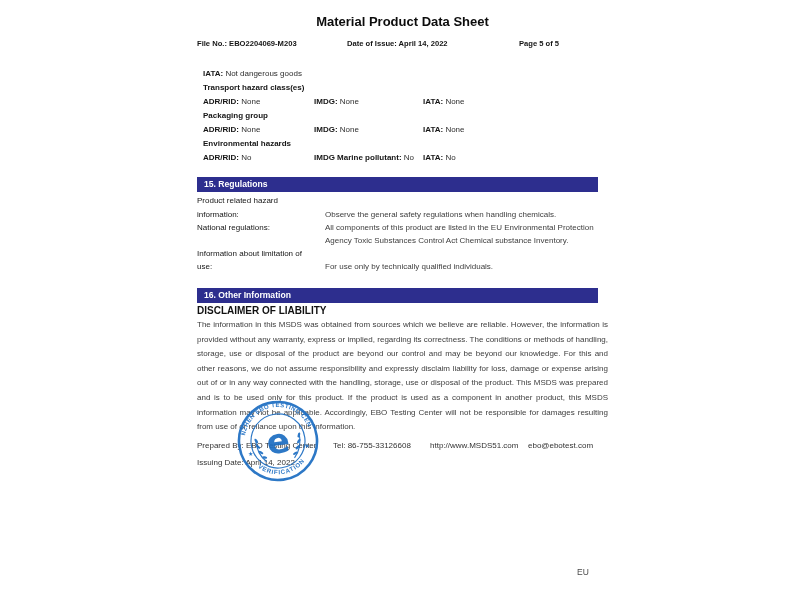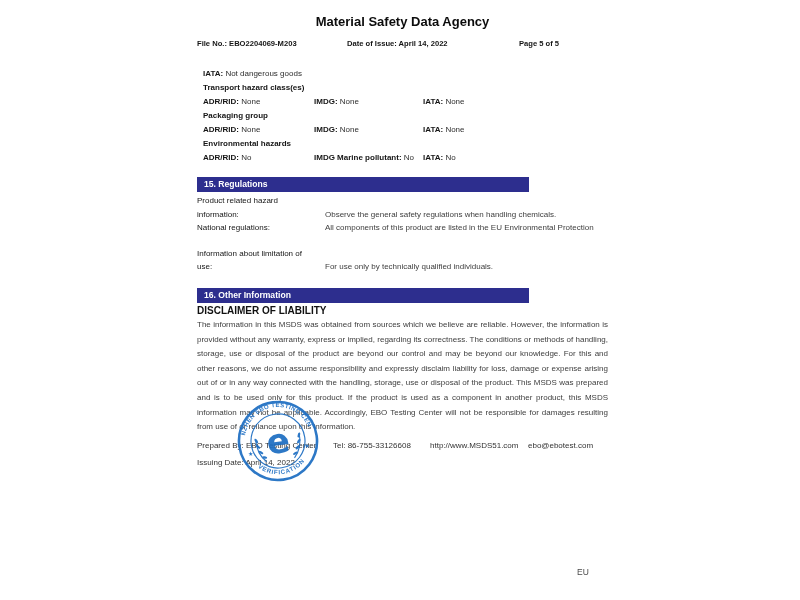--- a/index.html
+++ b/index.html
@@ -12,21 +12,21 @@
 
   .doc-title { left:197px; top:14px; width:411px; text-align:center;
                font-size:13px; font-weight:bold; color:#0c0c0c; }
 
   .meta { top:39px; font-size:7.6px; font-weight:bold; color:#151515; white-space:nowrap; }
   .meta-file { left:197px; } .meta-date { left:347px; } .meta-page { left:507px;padding-left:12px; }
 
   .line { left:197px; width:411px; font-size:8px; line-height:11px; white-space:nowrap; }
   .col2 { position:absolute; left:111px; } .col3 { position:absolute; left:220px; }
 
-  .secbar { left:197px; width:332px; height:15px; background:#2d2e8e;
+  .secbar { left:197px; width:401px; height:15px; background:#2d2e8e;
             color:#ffffff; font-size:8.6px; font-weight:bold; line-height:15px;
             padding-left:7px; white-space:nowrap; }
 
   .reg-label { left:197px; font-size:8px; font-weight:normal; color:#151515; white-space:nowrap; }
   .reg-value { left:325px; font-size:8px; color:#3d3d3d; white-space:nowrap; }
 
   .disc-head { left:197px; top:305px; font-size:10px; font-weight:bold; color:#111; }
   .disc-text { left:197px; top:318px; width:411px; font-size:8px; line-height:14.6px;
                text-align:justify; color:#3d3d3d; }
 
@@ -37,21 +37,21 @@
 
   .region { left:577px; top:567px; font-size:8.5px; color:#4a4a4a; }
 
   .stamp { left:228px; top:391px; width:100px; height:100px; opacity:0.92; }
 </style>
 </head>
 <body>
 
 <div class="sheet">
 
-  <div class="abs doc-title">Material Safety Data Agency</div>
+  <div class="abs doc-title">Material Product Data Sheet</div>
 
   <div class="abs meta meta-file">File No.: EBO2204069-M203</div>
   <div class="abs meta meta-date">Date of Issue: April 14, 2022</div>
   <div class="abs meta meta-page">Page 5 of 5</div>
 
   <div class="abs line" style="top:68px">
     <span class="b">IATA:</span>
     <span>Not dangerous goods</span>
   </div>
   <div class="abs line b" style="top:82px">Transport hazard class(es)</div>
@@ -72,20 +72,21 @@
     <span class="col3"><span class="b">IATA:</span> <span>No</span></span>
   </div>
   <div class="abs line b" style="top:138px">Environmental hazards</div>
 
   <div class="abs secbar" style="top:177px">15. Regulations</div>
   <div class="abs reg-label" style="top:196px">Product related hazard</div>
   <div class="abs reg-label" style="top:210px">information:</div>
   <div class="abs reg-value" style="top:210px">Observe the general safety regulations when handling chemicals.</div>
   <div class="abs reg-label" style="top:223px">National regulations:</div>
   <div class="abs reg-value" style="top:223px">All components of this product are listed in the EU Environmental Protection</div>
+  <div class="abs reg-value" style="top:236px">Agency Toxic Substances Control Act Chemical substance Inventory.</div>
   <div class="abs reg-label" style="top:249px">Information about limitation of</div>
   <div class="abs reg-label" style="top:262px">use:</div>
   <div class="abs reg-value" style="top:262px">For use only by technically qualified individuals.</div>
 
   <div class="abs secbar" style="top:288px">16. Other Information</div>
   <div class="abs disc-head">DISCLAIMER OF LIABILITY</div>
   <div class="abs disc-text">The information in this MSDS was obtained from sources which we believe are reliable. However, the information is provided without any warranty, express or implied, regarding its correctness. The conditions or methods of handling, storage, use or disposal of the product are beyond our control and may be beyond our knowledge. For this and other reasons, we do not assume responsibility and expressly disclaim liability for loss, damage or expense arising out of or in any way connected with the handling, storage, use or disposal of the product. This MSDS was prepared and is to be used only for this product. If the product is used as a component in another product, this MSDS information may not be applicable. Accordingly, EBO Testing Center will not be responsible for damages resulting from use of or reliance upon this information.</div>
 
   <div class="abs foot foot-prepared">Prepared By: EBO Testing Center</div>
   <div class="abs foot foot-tel">Tel: 86-755-33126608</div>

